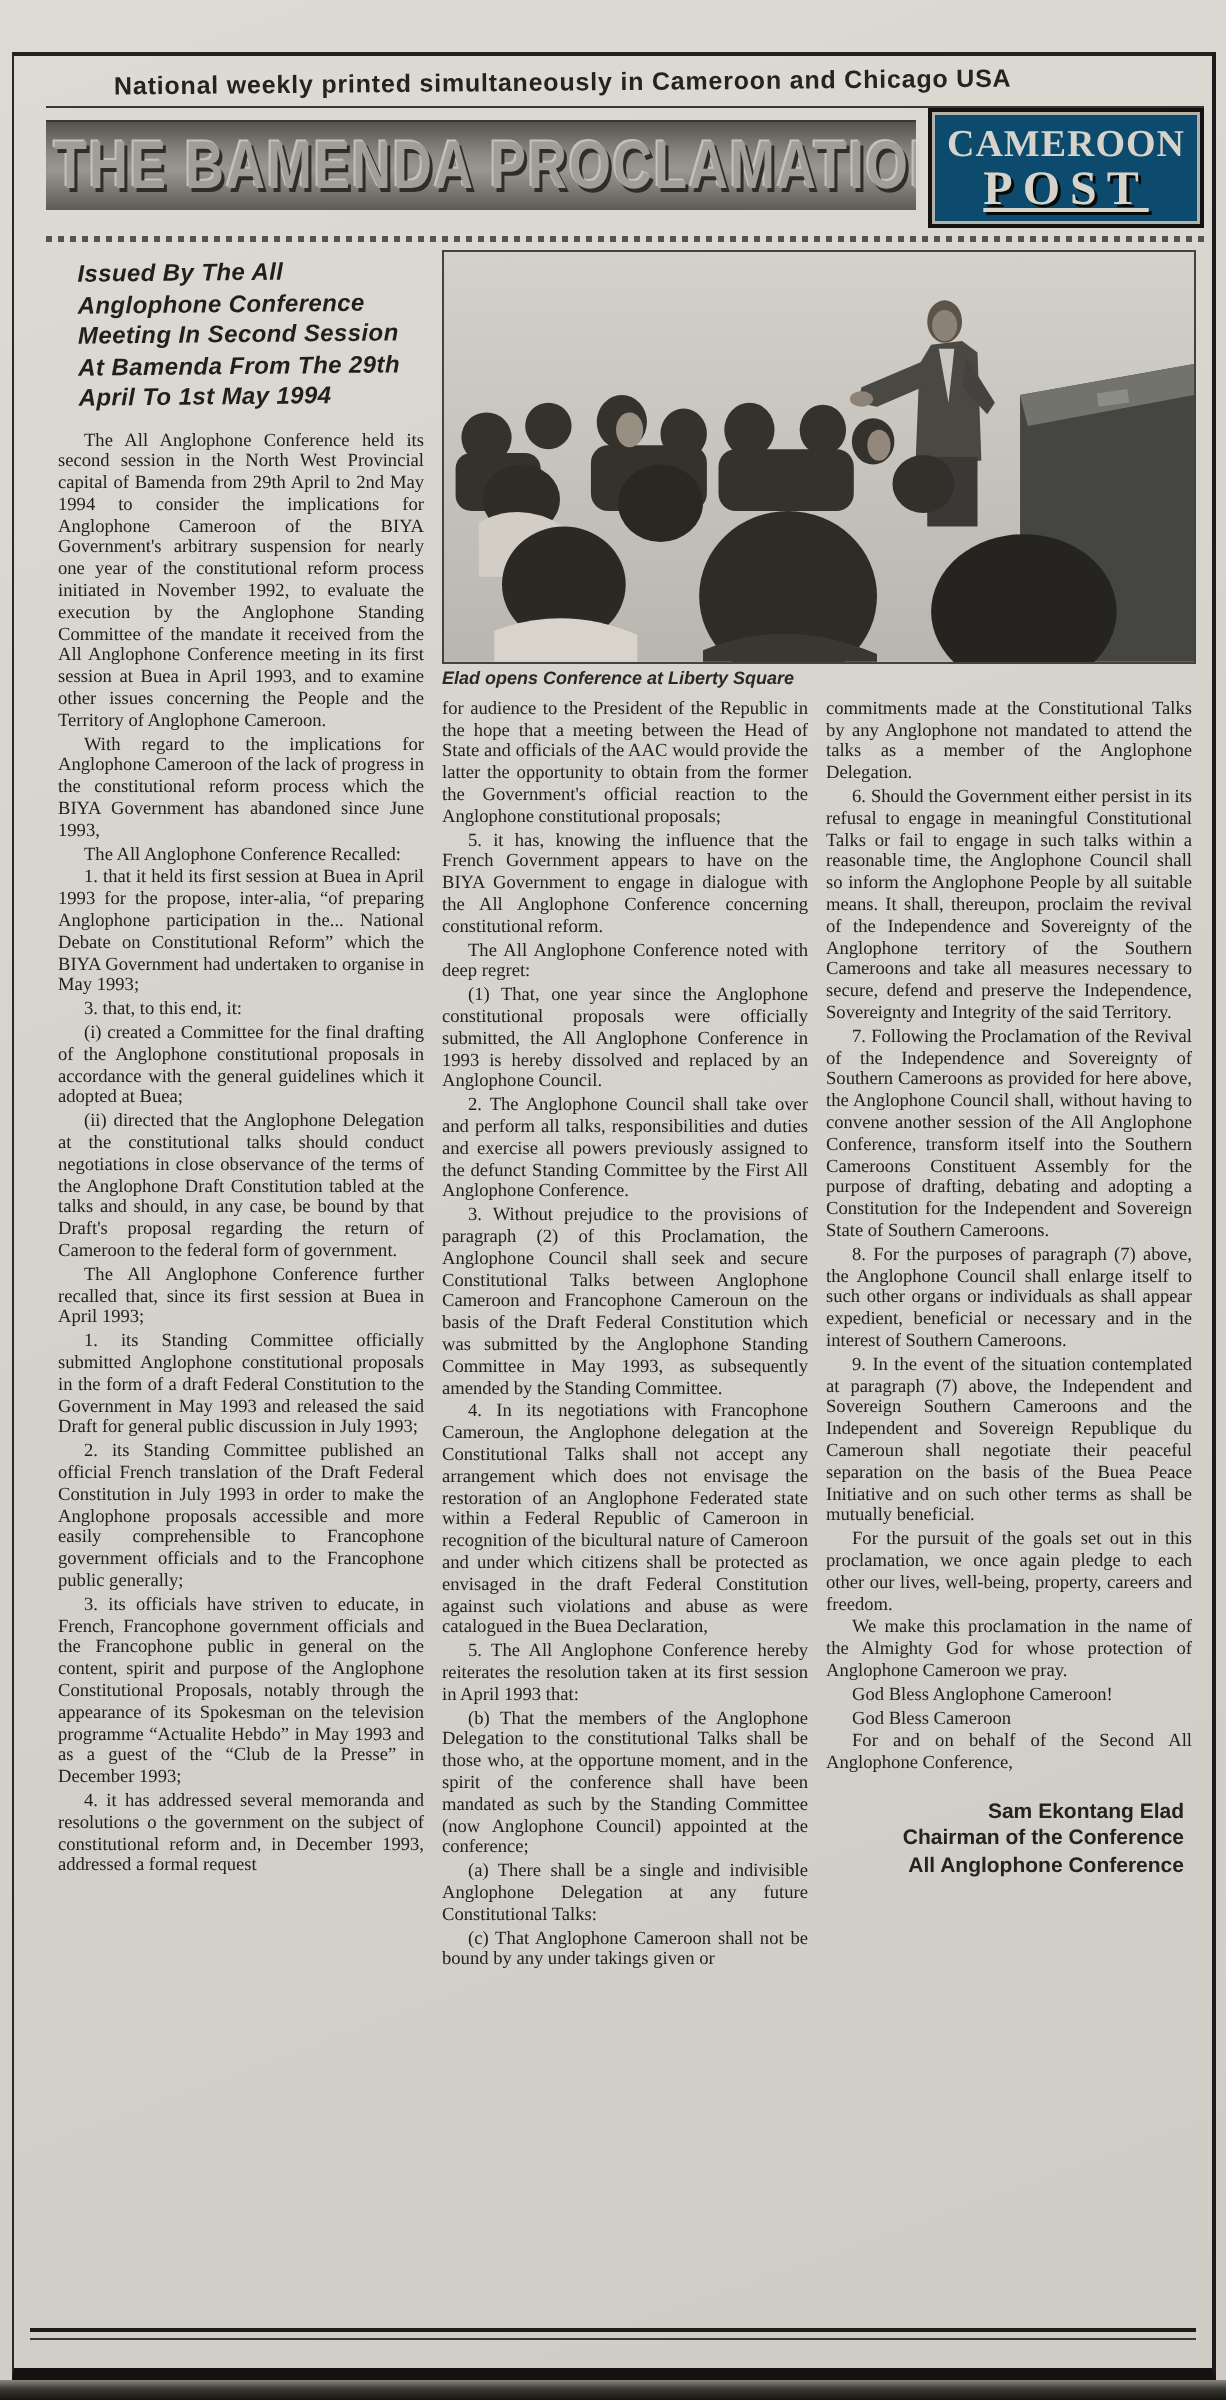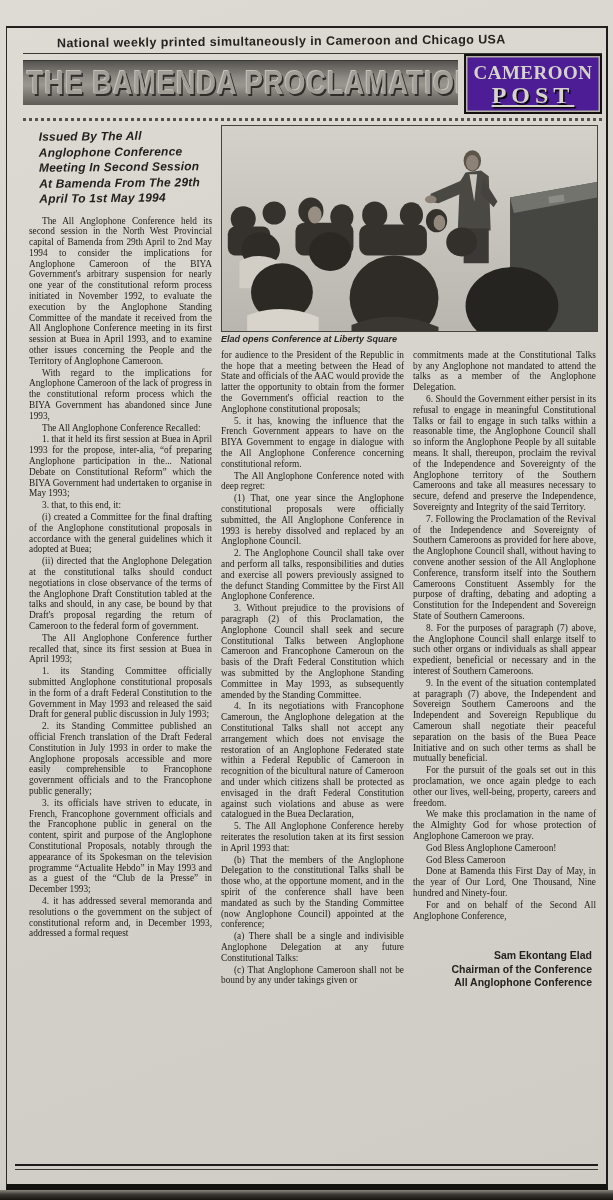--- a/index.html
+++ b/index.html
@@ -31,21 +31,21 @@
   }
   .banner-title{
     font-family:"Liberation Sans",sans-serif;font-weight:bold;font-size:27px;
     letter-spacing:1px;white-space:nowrap;transform:scaleY(1.25);
     color:#a19e97;
     text-shadow:1.5px 1.5px 0 #2e2d2a,-1px -1px 0 #c4c1ba;
     padding-left:4px;
   }
   .logo{
     width:134px;min-height:56px;margin-left:6px;
-    background:#4c1d95;border:2px solid #131210;
+    background:#0c4a6e;border:2px solid #131210;
     box-shadow:inset 0 0 0 1.5px #b3b0a8;
     display:flex;flex-direction:column;justify-content:center;align-items:center;
     font-family:"Liberation Serif",serif;color:#d6d3ca;
   }
   .logo-l1{font-weight:bold;font-size:19px;letter-spacing:.5px;line-height:21px;}
   .logo-l2{font-weight:bold;font-size:24px;letter-spacing:5px;line-height:24px;
     text-shadow:1.5px 1.5px 0 #0a0a08;text-decoration:underline;}
   .hatch{border-bottom:3px dotted #55534e;margin:2px 2px 0 2px;height:2px;}
   .headline{text-align:center;margin:6px 0 2px;}
   .headline h1{
@@ -71,21 +71,21 @@
   }
   .para{
     font-size:9.3px;line-height:10.8px;text-align:justify;text-indent:13px;
     margin:0 0 1px 0;color:#23211d;
   }
   .photo{display:block;width:100%;height:auto;border:1px solid #44423e;}
   .caption{
     font-family:"Liberation Sans",sans-serif;font-weight:bold;font-style:italic;
     font-size:9px;line-height:12px;color:#2a2825;margin:1px 0 5px 0;
   }
-  .sig-block{margin-top:28px;padding-right:4px;}
+  .sig-block{margin-top:12px;padding-right:4px;}
   .sig-line{
     font-family:"Liberation Sans",sans-serif;font-weight:bold;font-size:10.5px;
     line-height:13.5px;text-align:right;color:#24221f;
   }
   .endrule{
     position:absolute;left:8px;right:8px;bottom:18px;
     border-top:2px solid #1d1c1a;
   }
   .endrule2{
     position:absolute;left:8px;right:8px;bottom:14px;
@@ -214,21 +214,20 @@
       <div>
           <p class="para noindent" style="text-indent: 0px;">commitments made at the Constitutional Talks by any Anglophone not mandated to attend the talks as a member of the Anglophone Delegation.</p>
           <p class="para">6. Should the Government either persist in its refusal to engage in meaningful Constitutional Talks or fail to engage in such talks within a reasonable time, the Anglophone Council shall so inform the Anglophone People by all suitable means. It shall, thereupon, proclaim the revival of the Independence and Sovereignty of the Anglophone territory of the Southern Cameroons and take all measures necessary to secure, defend and preserve the Independence, Sovereignty and Integrity of the said Territory.</p>
           <p class="para">7. Following the Proclamation of the Revival of the Independence and Sovereignty of Southern Cameroons as provided for here above, the Anglophone Council shall, without having to convene another session of the All Anglophone Conference, transform itself into the Southern Cameroons Constituent Assembly for the purpose of drafting, debating and adopting a Constitution for the Independent and Sovereign State of Southern Cameroons.</p>
           <p class="para">8. For the purposes of paragraph (7) above, the Anglophone Council shall enlarge itself to such other organs or individuals as shall appear expedient, beneficial or necessary and in the interest of Southern Cameroons.</p>
           <p class="para">9. In the event of the situation contemplated at paragraph (7) above, the Independent and Sovereign Southern Cameroons and the Independent and Sovereign Republique du Cameroun shall negotiate their peaceful separation on the basis of the Buea Peace Initiative and on such other terms as shall be mutually beneficial.</p>
           <p class="para">For the pursuit of the goals set out in this proclamation, we once again pledge to each other our lives, well-being, property, careers and freedom.</p>
           <p class="para">We make this proclamation in the name of the Almighty God for whose protection of Anglophone Cameroon we pray.</p>
           <p class="para">God Bless Anglophone Cameroon!</p>
           <p class="para">God Bless Cameroon</p>
-          <p class="para">Done at Bamenda this First Day of May, in the year of Our Lord, One Thousand, Nine hundred and Ninety-four.</p>
           <p class="para">For and on behalf of the Second All Anglophone Conference,</p>
         </div>
       <div class="sig-block">
         <div class="sig-line">Sam Ekontang Elad</div>
         <div class="sig-line">Chairman of the Conference</div>
         <div class="sig-line">All Anglophone Conference</div>
       </div>
     </div>
 
   </div>

